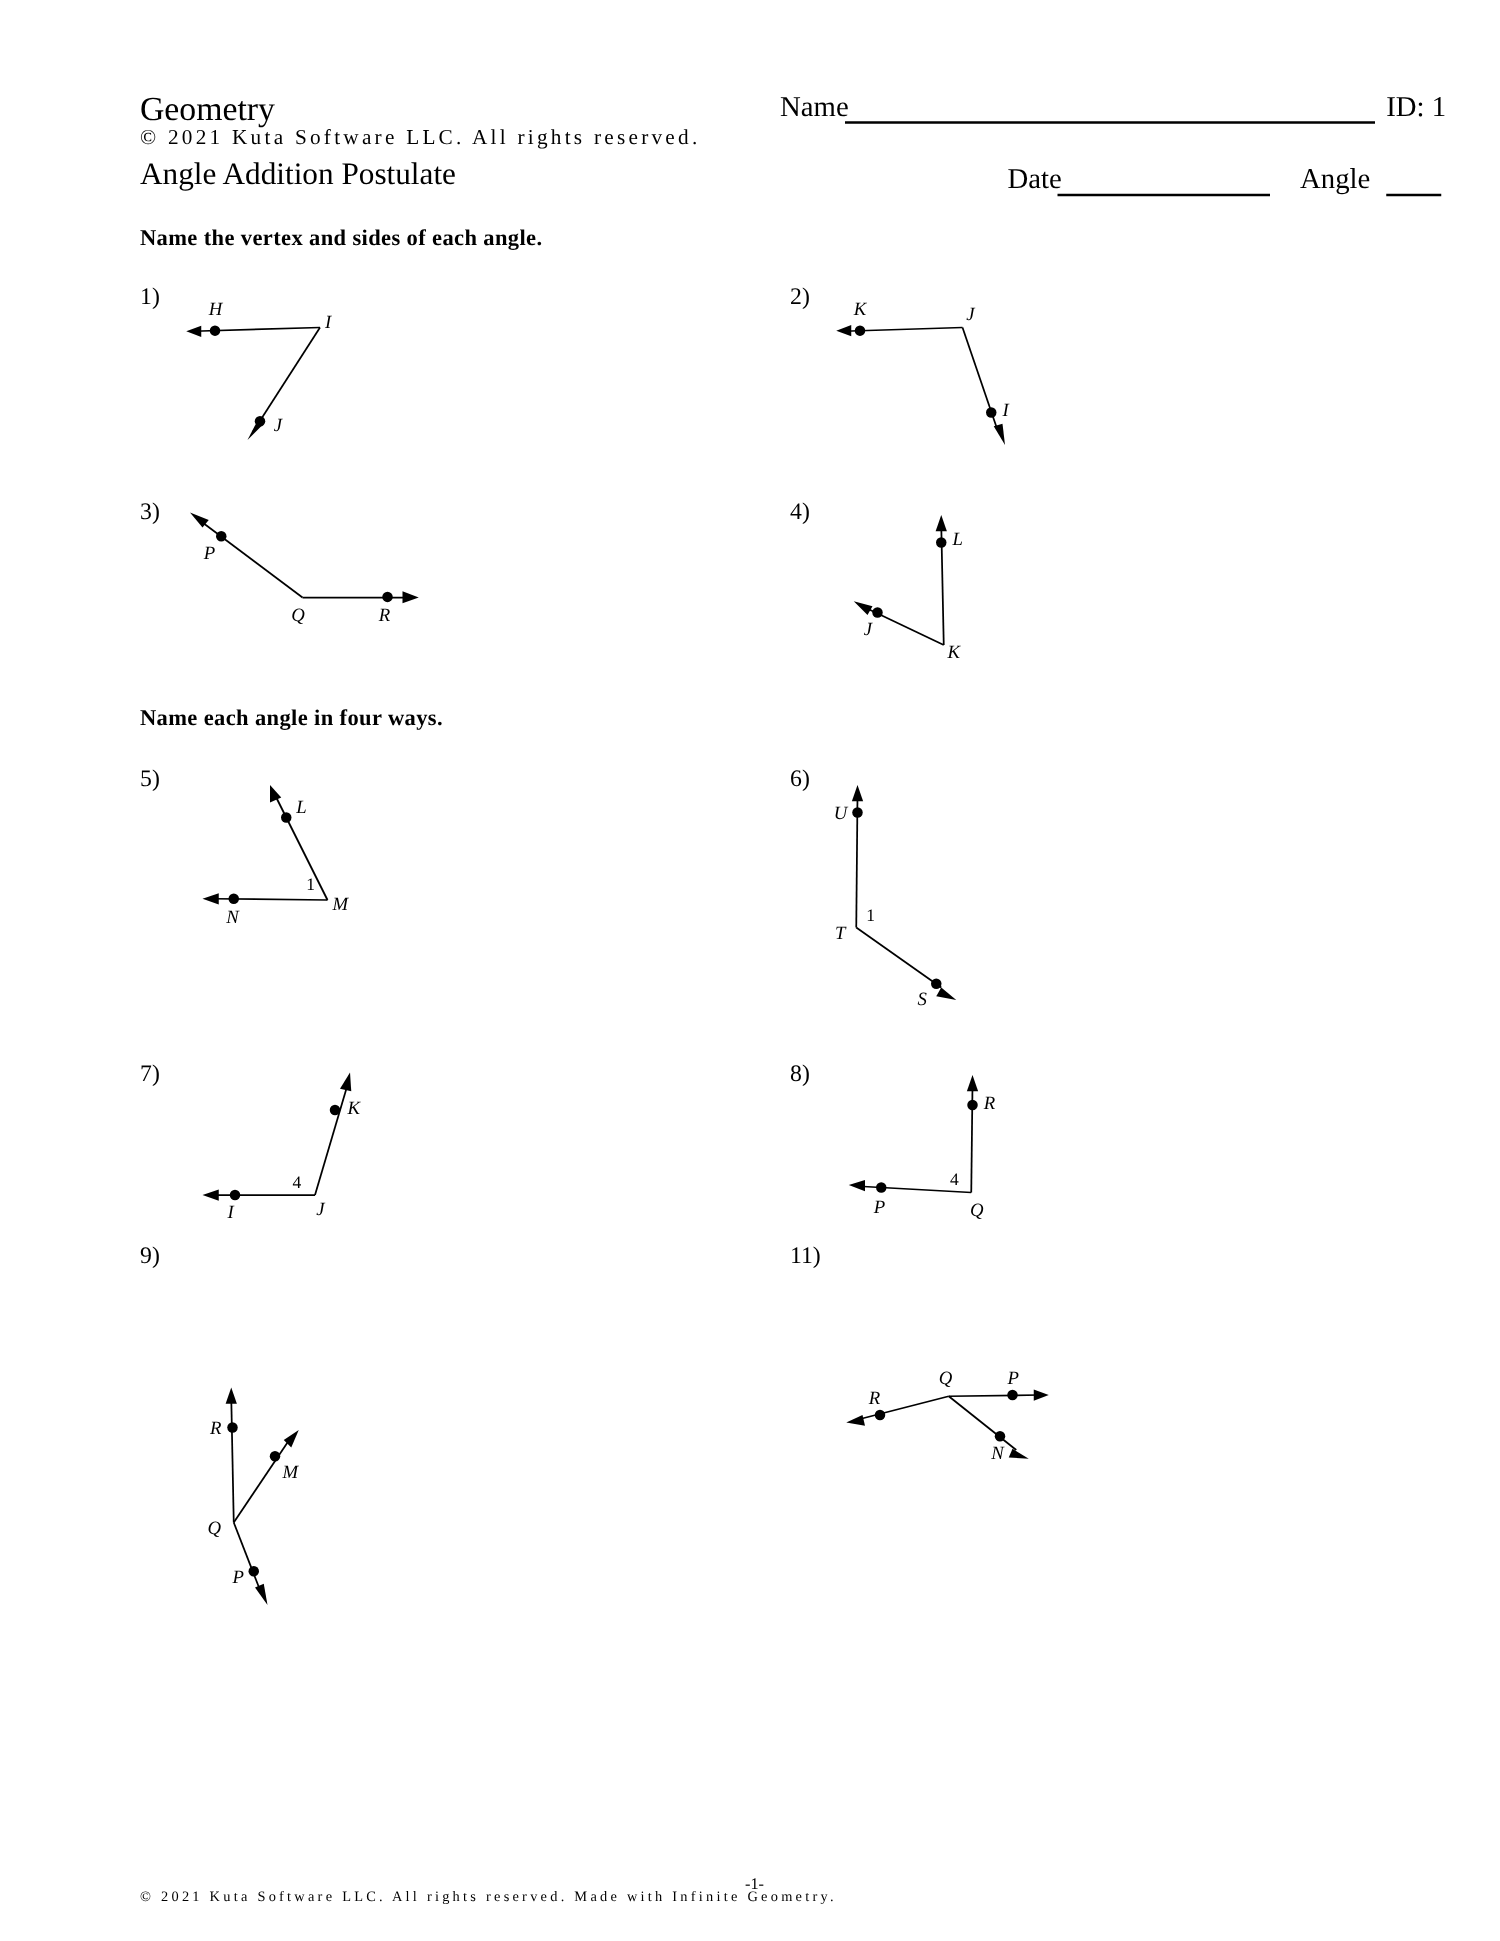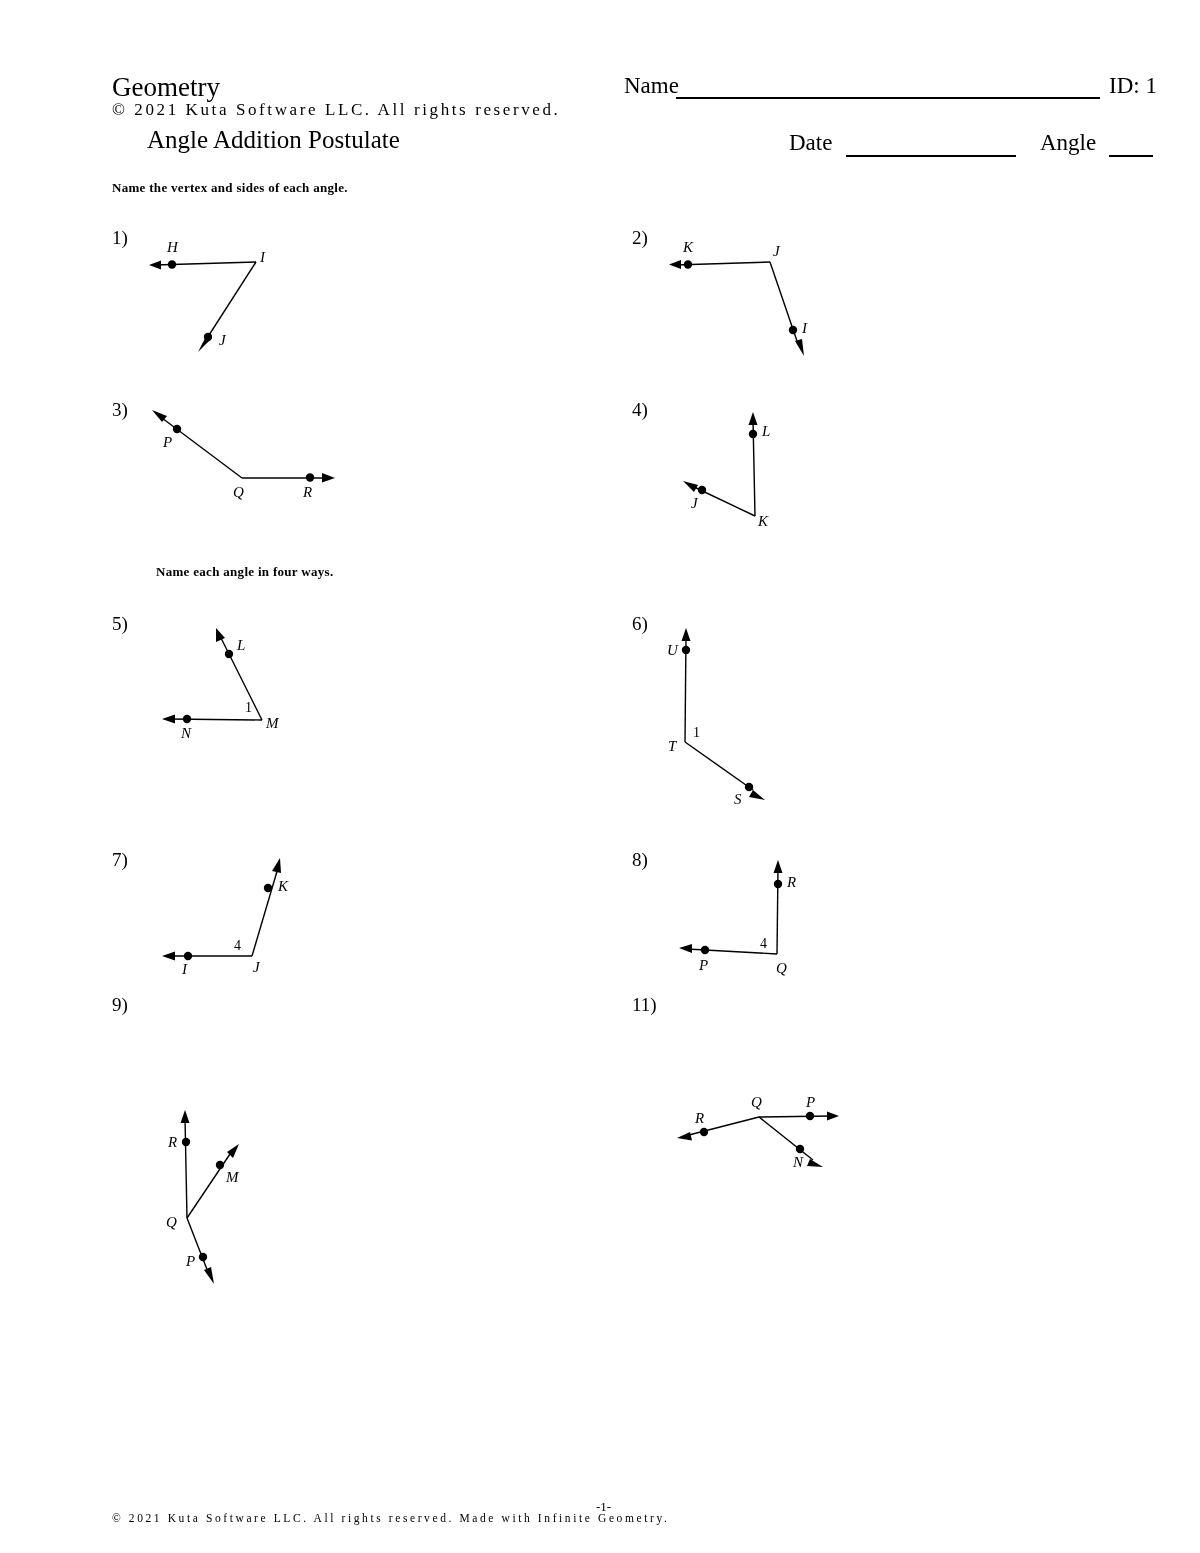--- a/index.html
+++ b/index.html
@@ -34,21 +34,20 @@
     letter-spacing: 2.6px;
     line-height: 1;
     white-space: nowrap;
     font-family: "Liberation Serif", "DejaVu Serif", serif;
   }
   .hdr-title {
     position: absolute;
     left: 112px; top: 127px;
     font-size: 25px;
     line-height: 1;
-    margin-left: 35px;
   }
   .hdr-name-label {
     position: absolute;
     left: 624px; top: 74px;
     font-size: 23px;
     line-height: 1;
   }
   .hdr-name-rule {
     position: absolute;
     left: 676px; top: 97px;
@@ -57,21 +56,21 @@
   }
   .hdr-id {
     position: absolute;
     left: 1109px; top: 74px;
     font-size: 23px;
     line-height: 1;
     white-space: nowrap;
   }
   .hdr-date-label {
     position: absolute;
-    left: 789px; top: 131px;
+    left: 806px; top: 131px;
     font-size: 23px;
     line-height: 1;
   }
   .hdr-date-rule {
     position: absolute;
     left: 846px; top: 155px;
     width: 170px; height: 1.6px;
     background: #000;
   }
   .hdr-period-label {
@@ -84,27 +83,27 @@
     position: absolute;
     left: 1109px; top: 155px;
     width: 44px; height: 1.6px;
     background: #000;
   }
 
   
   .section-heading {
     position: absolute;
     left: 112px;
-    font-size: 13px;
+    font-size: 18px;
     font-weight: bold;
     line-height: 1;
     letter-spacing: 0.3px;
   }
   #sec1 { top: 181px; }
-  #sec2 { top: 565px; margin-left: 44px; }
+  #sec2 { top: 565px; }
 
   
   .qnum {
     position: absolute;
     font-size: 19px;
     line-height: 1;
   }
 
   
   .qtext {

